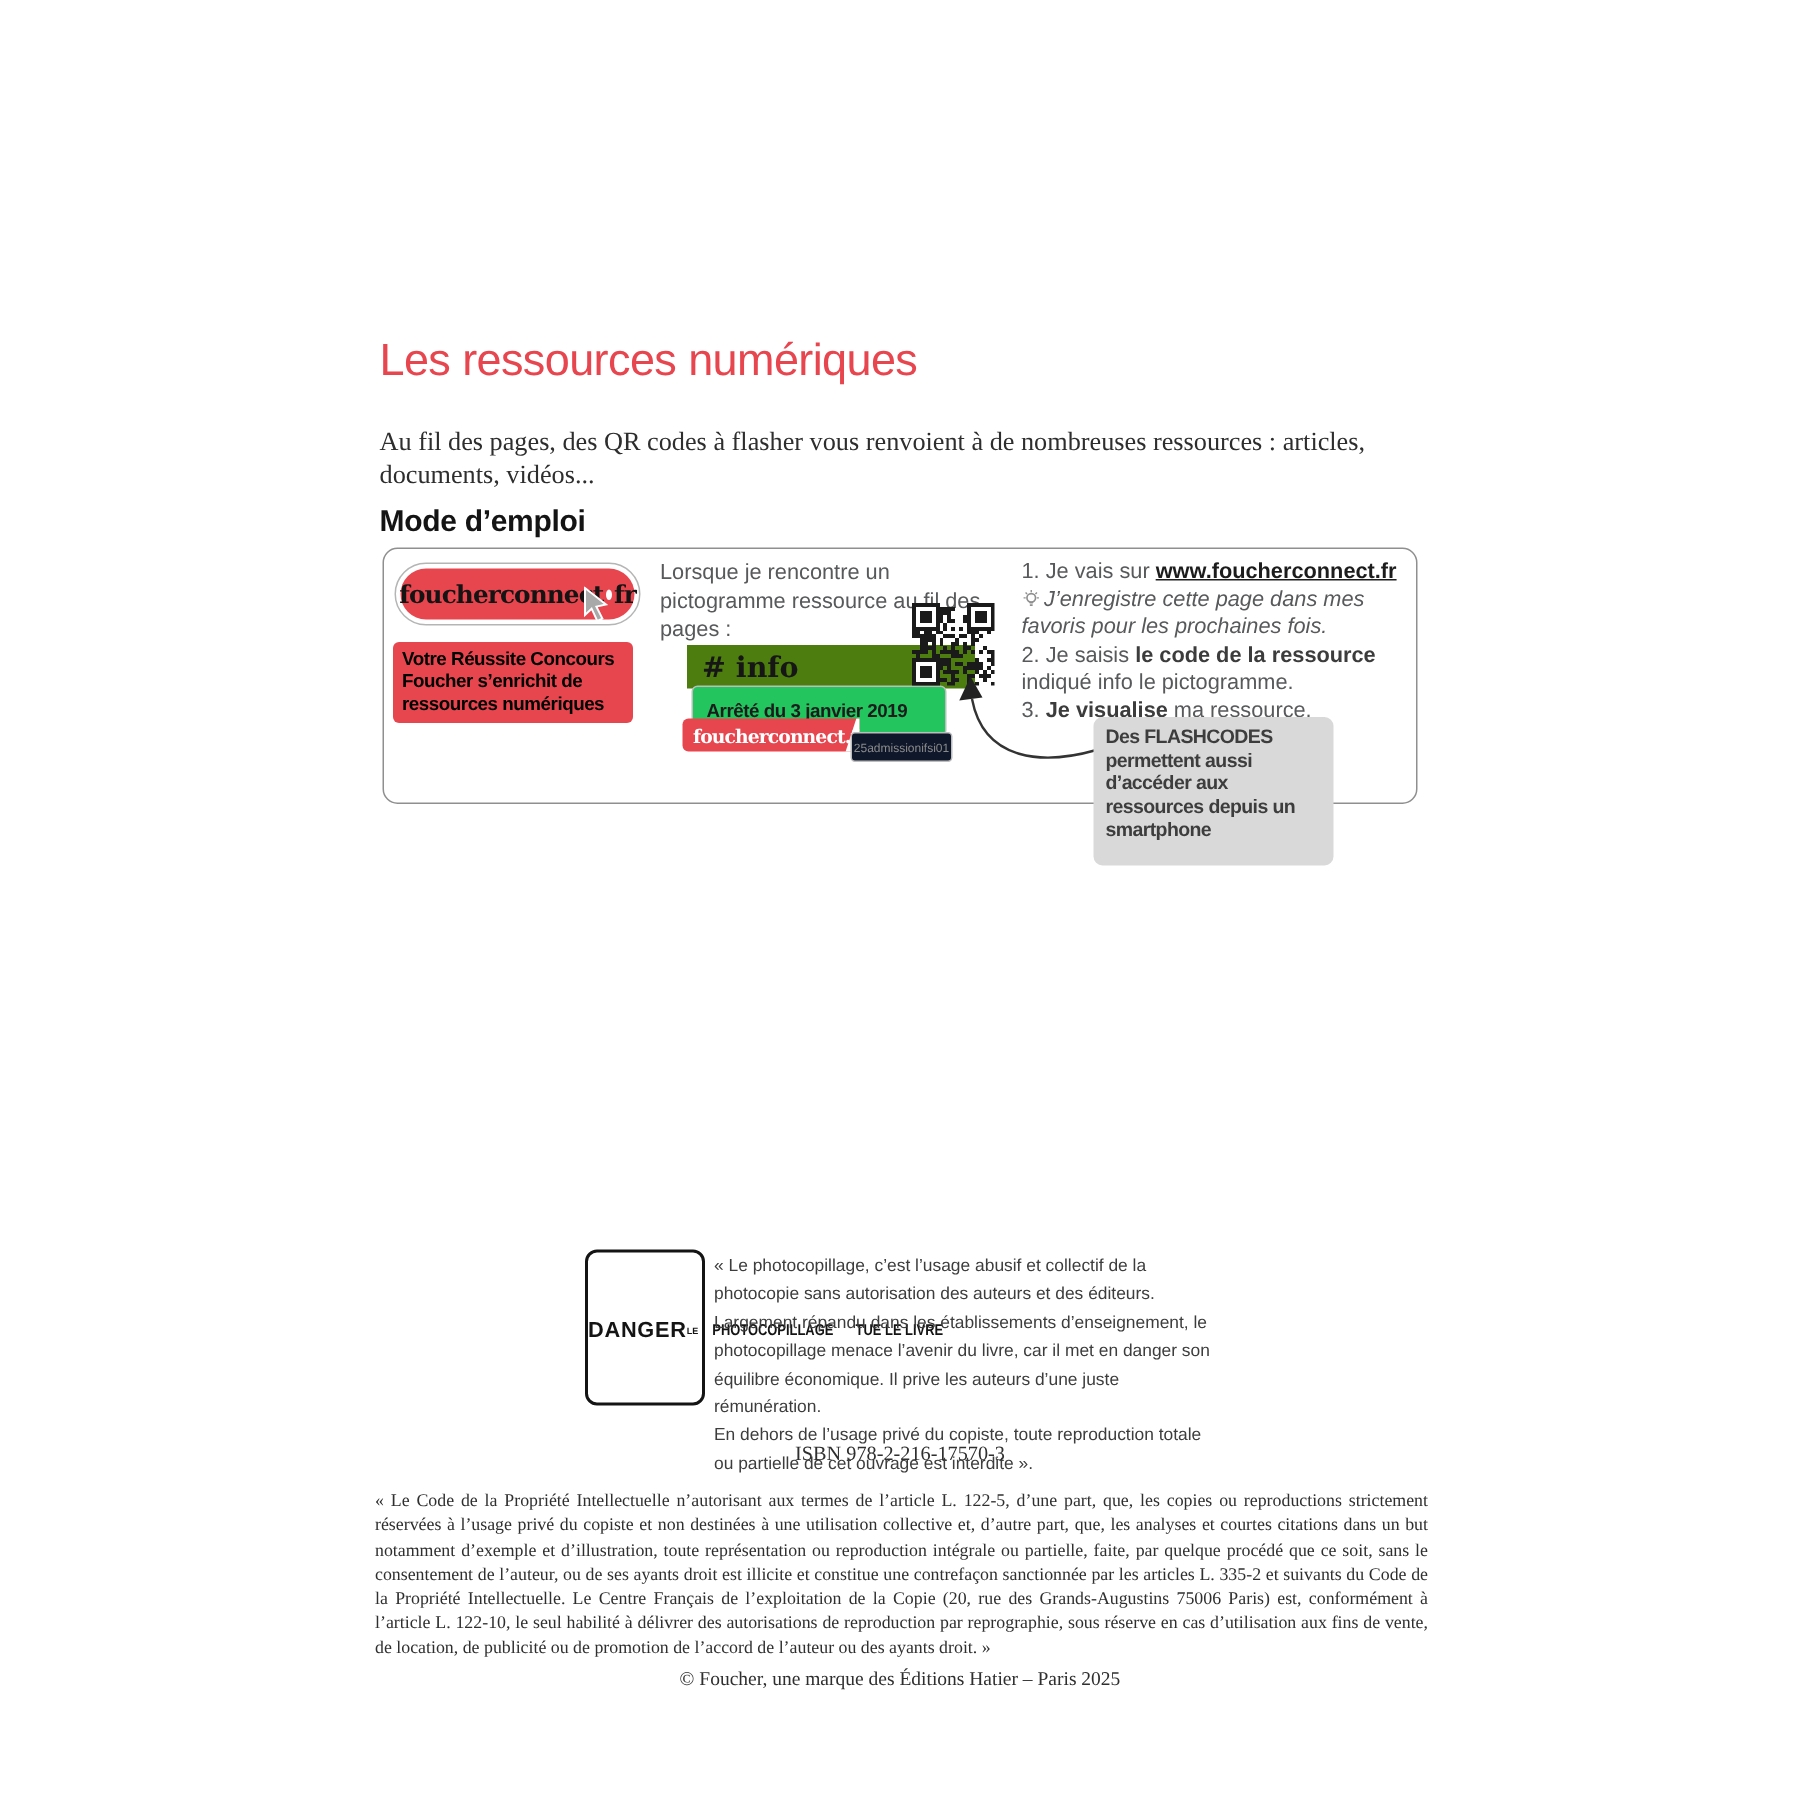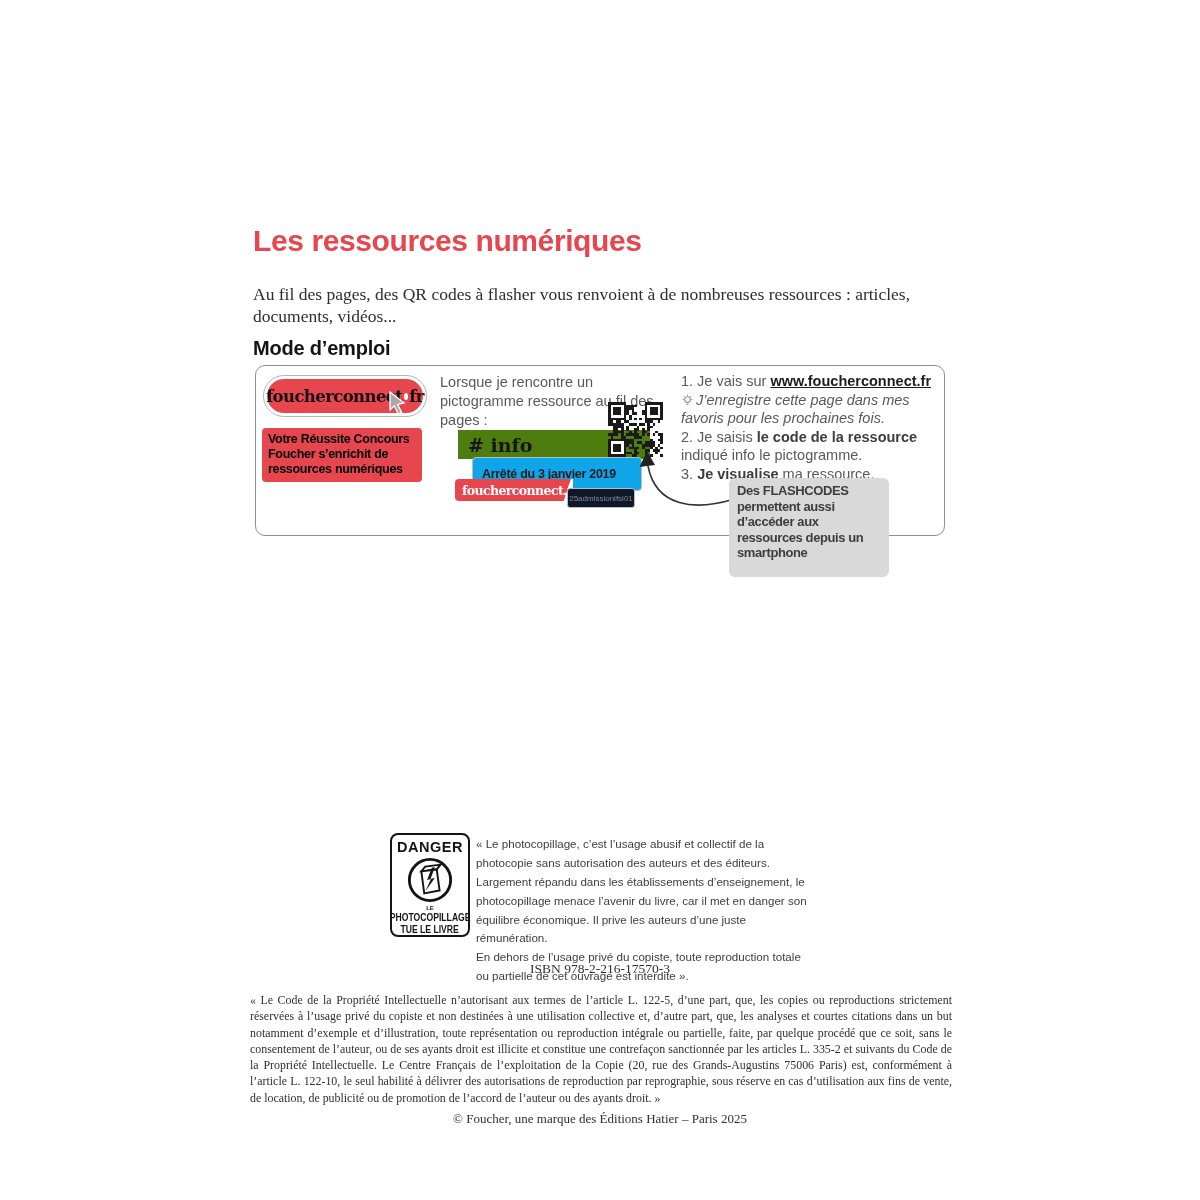--- a/index.html
+++ b/index.html
@@ -4,21 +4,21 @@
 <style>
   * { margin:0; padding:0; box-sizing:border-box; }
   html,body { background:#ffffff; }
   .page {
     position:relative; width:1200px; height:1200px; background:#ffffff;
     font-family:"Liberation Sans", sans-serif; overflow:hidden;
   }
   
   .title {
     position:absolute; left:253px; top:224px;
-    font-size:30px; font-weight:bold; color:#e8464f; letter-spacing:-0.4px;
+    font-size:30px; font-weight:normal; color:#e8464f; letter-spacing:-0.4px;
   }
   .intro {
     position:absolute; left:253px; top:283px; width:706px;
     font-family:"Liberation Serif", serif; font-size:17.5px; line-height:22px; color:#2e2e2e;
   }
   .mode-heading {
     position:absolute; left:253px; top:337px;
     font-size:20px; font-weight:bold; color:#141414; letter-spacing:-0.2px;
   }
   
@@ -49,22 +49,22 @@
   .lead {
     position:absolute; left:184px; top:7px; width:238px;
     font-size:14.5px; line-height:19px; color:#58595b;
   }
   .info-bar {
     position:absolute; left:202px; top:64px; width:192px; height:29px;
     background:#4d7c0f; display:flex; align-items:center; padding-left:10px;
     font-family:"DejaVu Serif", serif; font-weight:bold; font-size:19px; color:#161616;
   }
   .arrete {
-    position:absolute; left:216px; top:91px; width:170px; height:34px;
-    background:#0ea5e9; border:1.5px solid #bdbdbd; border-radius:4px;
+    position:absolute; left:205px; top:91px; width:170px; height:34px;
+    background:#22c55e; border:1.5px solid #bdbdbd; border-radius:4px;
     display:flex; align-items:center; padding-left:9px;
     font-weight:bold; font-size:12.5px; color:#1c1c1c; letter-spacing:-0.3px;
   }
   .redlabel {
     position:absolute; left:199px; top:113px; width:118px; height:22px;
     background:#e8464f; border-radius:4px 0 0 4px; overflow:hidden;
     display:flex; align-items:center; padding-left:7px;
     font-family:"DejaVu Serif", serif; font-weight:bold; font-size:12.5px; color:#ffffff;
     letter-spacing:-0.6px;
   }
@@ -90,21 +90,21 @@
   .bulb { display:inline-block; width:13px; height:13px; vertical-align:-2px; margin-right:2px; }
   .flash-note {
     position:absolute; left:473px; top:112px; width:160px;
     background:#d9d9d9; border-radius:6px; padding:5px 8px 16px 8px;
     font-weight:bold; font-size:13px; line-height:1.2; color:#3d3d3d; letter-spacing:-0.4px;
   }
   
   .danger-logo {
     position:absolute; left:390px; top:833px; width:80px; height:104px;
     border:2.5px solid #141414; border-radius:8px; background:#ffffff;
-    display:flex; flex-direction:column; align-items:center; padding-top:4px;
+    display:flex; flex-direction:row; align-items:center; padding-top:4px;
   }
   .danger-word { font-weight:bold; font-size:14.5px; color:#141414; letter-spacing:0.5px; }
   .danger-circle { width:50px; height:50px; margin-top:1px; }
   .danger-le { font-weight:bold; font-size:6px; color:#141414; margin-top:1px; }
   .danger-line { font-weight:bold; font-size:10.5px; color:#141414; transform:scaleX(0.82); white-space:nowrap; }
   .photocopy-text {
     position:absolute; left:476px; top:835px; width:332px;
     font-family:Liberation Sans, sans-serif; font-size:11.6px; line-height:1.63; color:#3d3d3d;
   }
   

